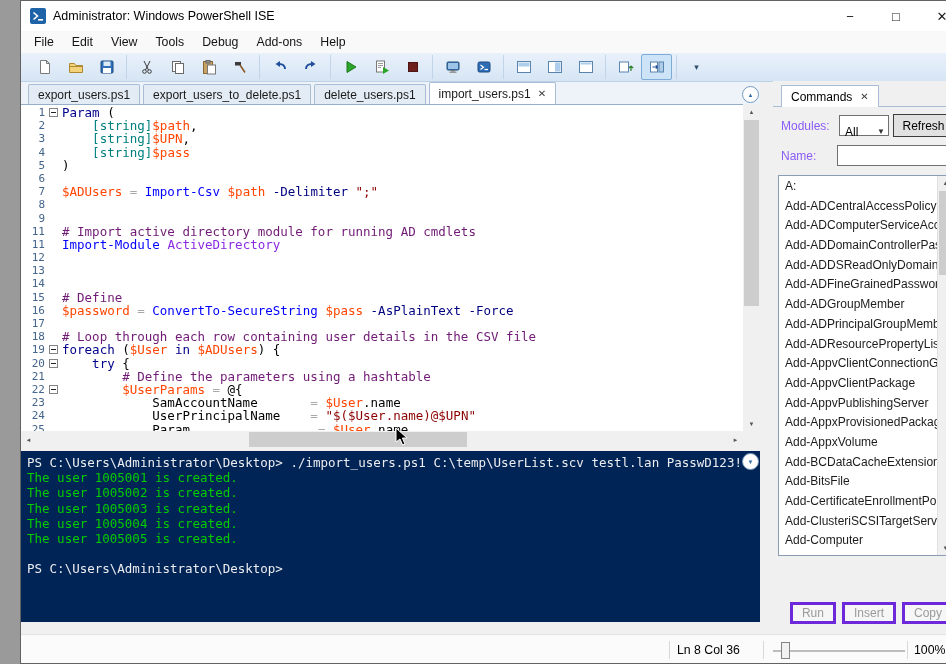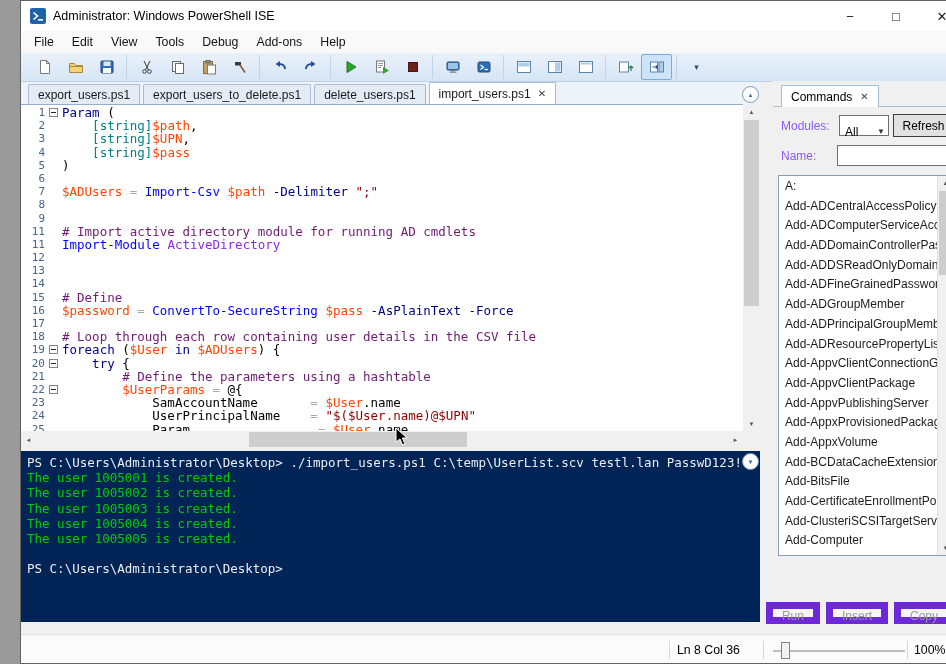--- a/index.html
+++ b/index.html
@@ -82,21 +82,21 @@
   .selarrow{font-size:8px;color:#333;}
   .refresh{margin-left:4px;width:61px;height:23px;background:#e1e1e1;border:1px solid #3c3c3c;font-size:12px;
            font-family:"Liberation Sans",sans-serif;color:#000;}
   .name-input{width:117px;height:19px;background:#fff;border:1px solid #707070;font-size:12px;padding:0 3px;
               font-family:"Liberation Sans",sans-serif;}
   .cmdlist-wrap{position:absolute;left:5px;top:94px;width:176px;height:381px;background:#fff;border:1px solid #8a9cb2;box-sizing:border-box;overflow:hidden;}
   .cmdlist{position:absolute;left:0;top:1px;right:15px;bottom:0;overflow:hidden;}
   .cmd-item{height:19.7px;line-height:19.7px;padding-left:6px;font-size:12px;color:#1c1c1c;white-space:nowrap;overflow:hidden;}
   .list-scroll{position:absolute;right:0;top:0;width:15px;height:100%;background:#f0f0f0;border-left:1px solid #e0e0e0;}
   .addon-buttons{position:absolute;left:0;top:521px;right:13px;display:flex;justify-content:flex-end;gap:6px;}
-  .addon-btn{height:22px;padding:0 9px;background:#f6f6f6;border:7px solid #6d28d9;color:#9a9a9a;font-size:12px;
+  .addon-btn{height:22px;padding:0 9px;background:#f6f6f6;border:3px solid #6d28d9;color:#9a9a9a;font-size:12px;
              font-family:"Liberation Sans",sans-serif;}
 
   
   .statusbar{position:absolute;left:0;top:633px;right:0;bottom:0;background:#fbfbfb;border-top:1px solid #e3e3e3;}
   .pos{position:absolute;left:656px;top:8px;font-size:12.3px;color:#000;}
   .sb-sep{position:absolute;top:6px;width:1px;height:18px;background:#d9d9d9;}
   .slider-track{position:absolute;left:752px;top:15px;width:132px;height:2px;background:#bdbdbd;}
   .slider-thumb{position:absolute;left:760px;top:7px;width:9px;height:17px;background:#f1f1f1;border:1px solid #848484;box-sizing:border-box;}
   .zoom{position:absolute;left:893px;top:8px;font-size:12.3px;color:#000;}
 

